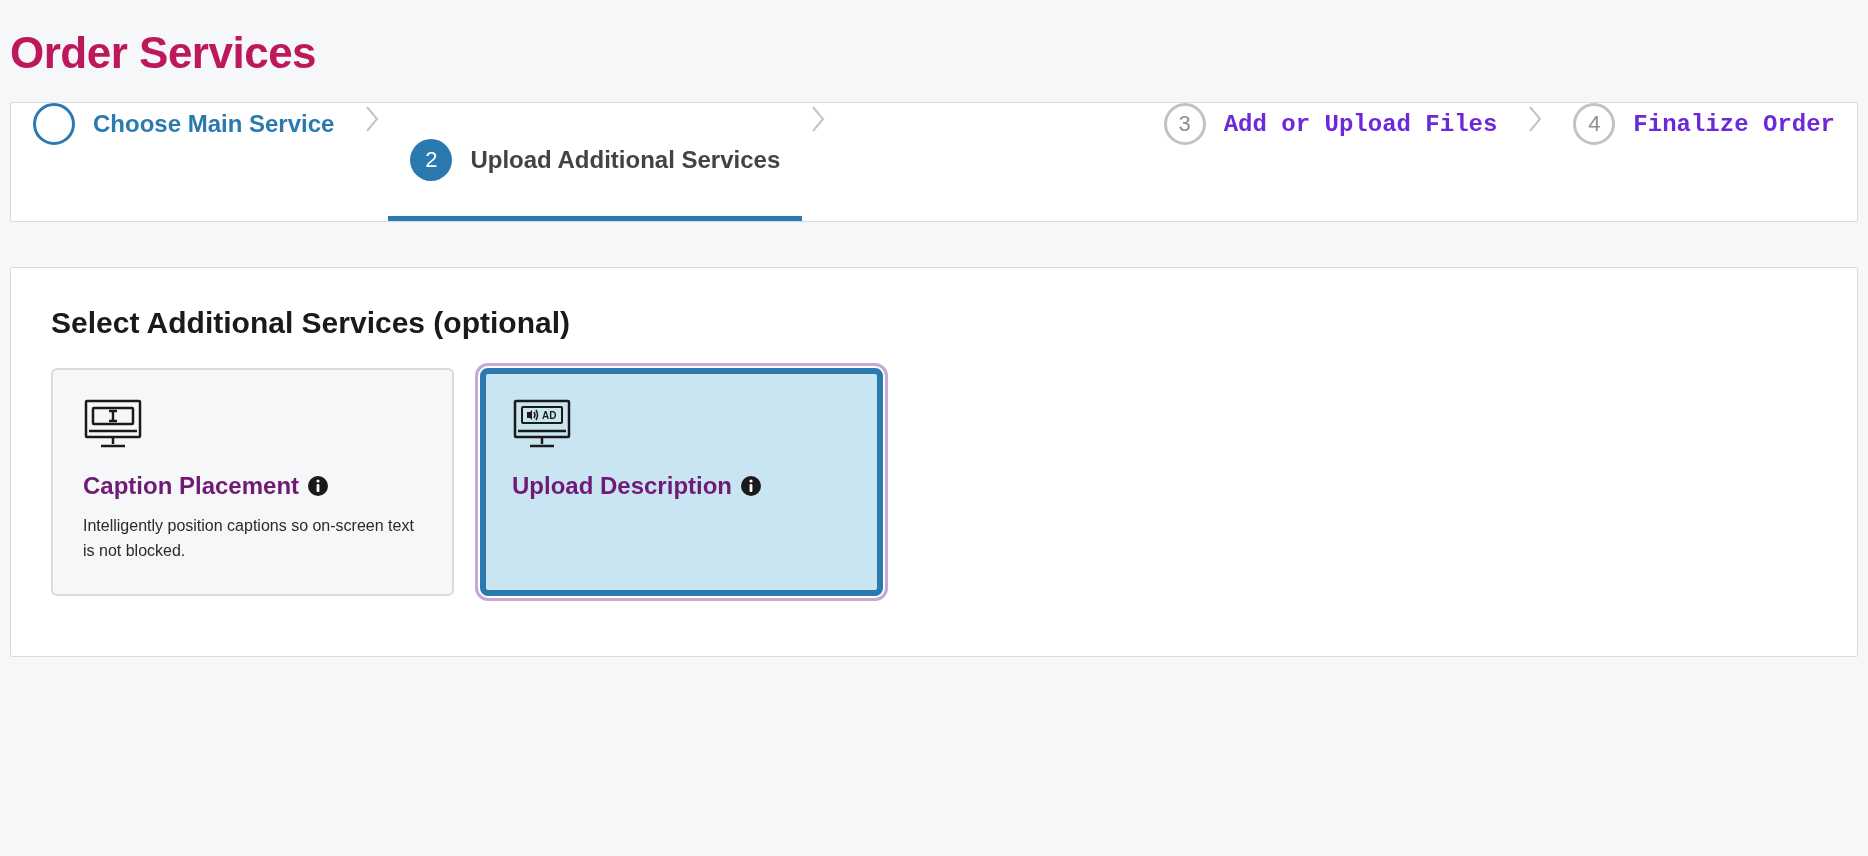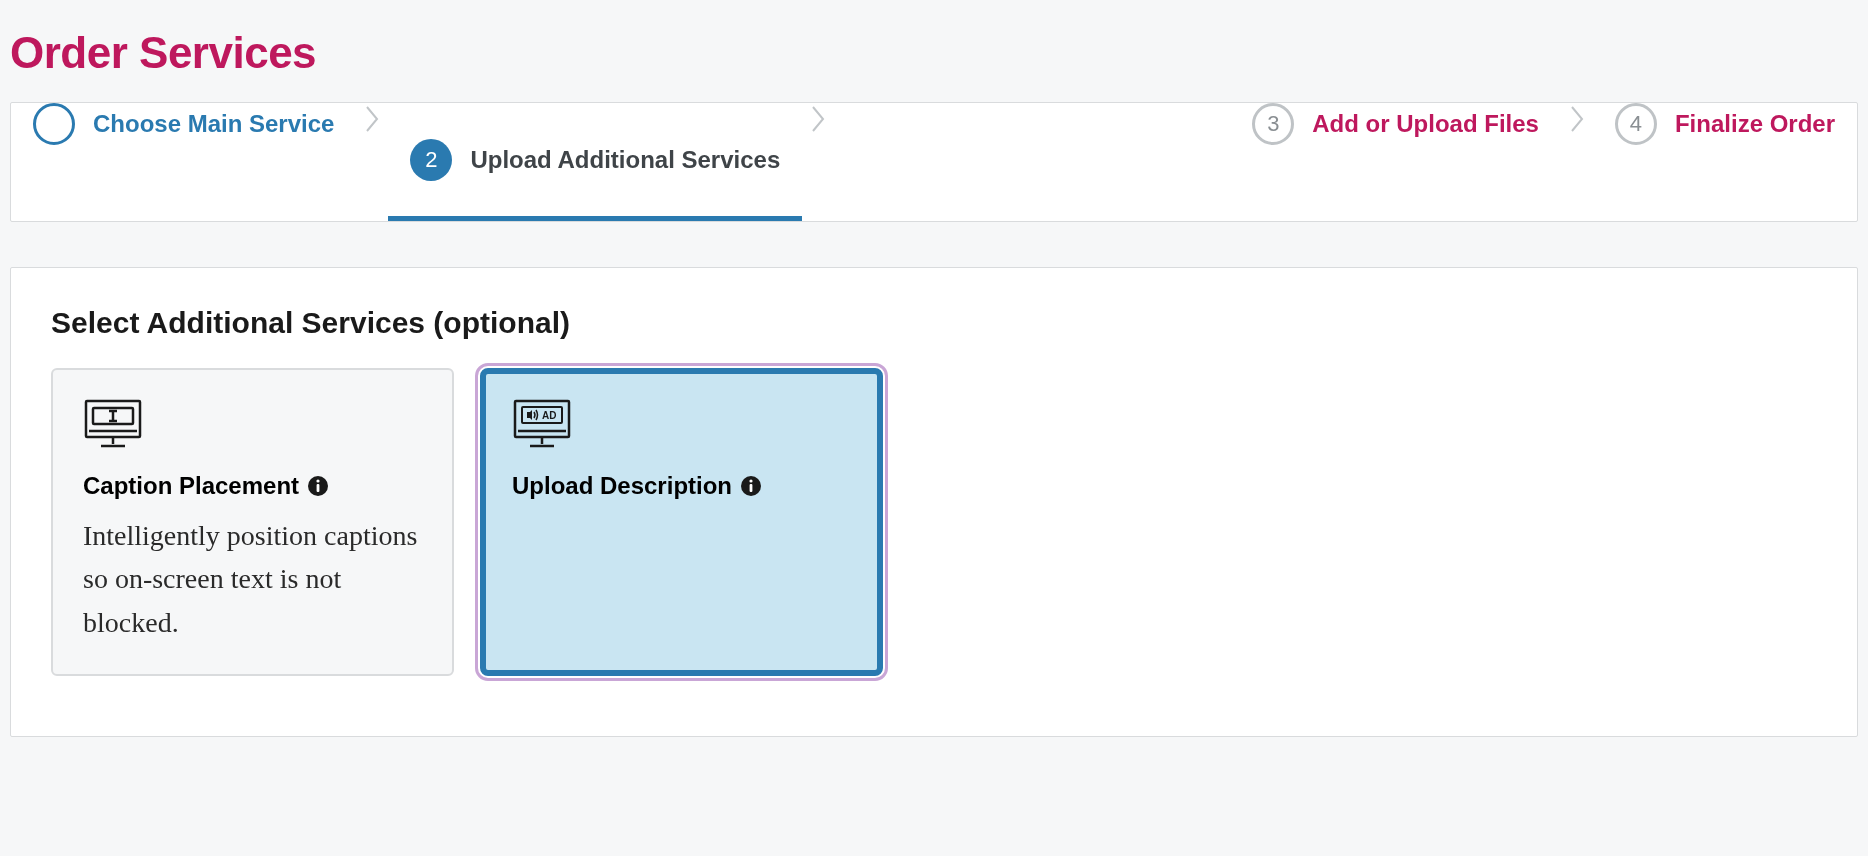--- a/index.html
+++ b/index.html
@@ -68,21 +68,22 @@
     font-size: 24px;
     font-weight: 600;
   }
   .step-label.completed {
     color: #2a7ab0;
   }
   .step-label.current {
     color: #3f4448;
   }
   .step-label.upcoming {
-    color: #be185d;
+    color: #6d28d9;
+    font-family: Liberation Mono, monospace;
   }
   .step.current-step {
     border-bottom: 5px solid #2a7ab0;
     align-self: stretch;
     display: flex;
     align-items: center;
   }
   .chevron {
     display: flex;
     align-items: center;
@@ -142,38 +143,37 @@
   }
   .card-title-row {
     display: flex;
     align-items: center;
     gap: 8px;
     margin-bottom: 14px;
   }
   .card-title {
     font-size: 24px;
     font-weight: 700;
-    color: #000000;
+    color: #701a75;
   }
   .info-icon {
     width: 22px;
     height: 22px;
     display: inline-flex;
     align-items: center;
     justify-content: center;
   }
   .info-icon svg {
     width: 22px;
     height: 22px;
   }
   .card-desc {
-    font-size: 28px;
+    font-size: 16px;
     line-height: 1.55;
     color: #2a2a2a;
-    font-family: Liberation Serif, serif;
   }
 </style>
 </head>
 <body>
 
 <div class="container">
   <h1 class="page-title">Order Services</h1>
 
   <div class="stepper">
 

